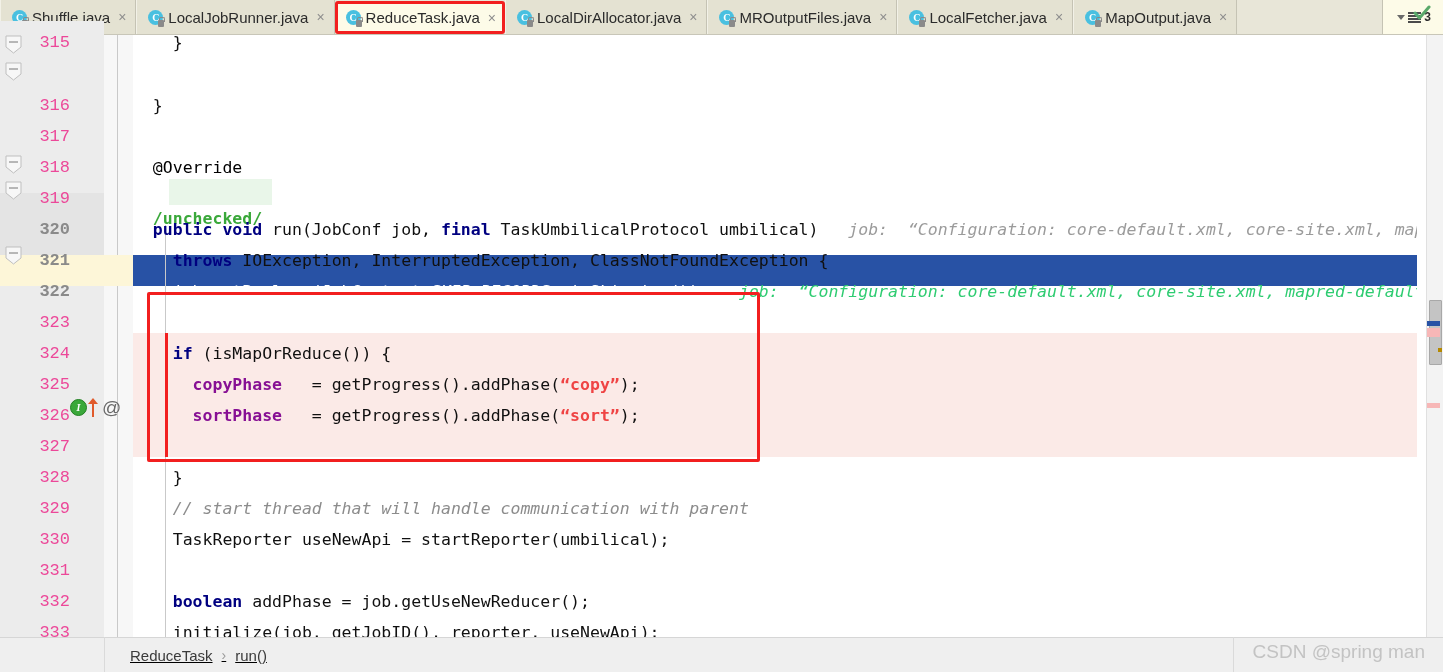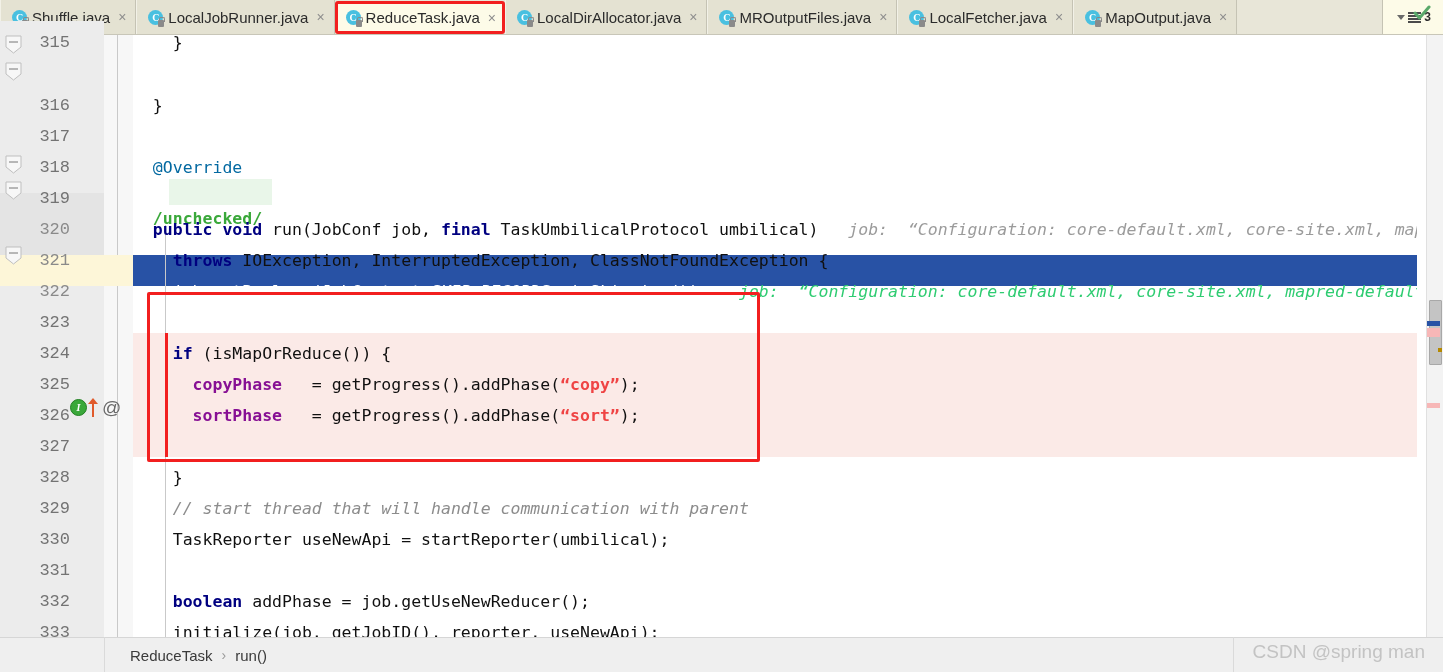--- a/index.html
+++ b/index.html
@@ -109,37 +109,37 @@
     background: #c9c9c9;
   }
 
   .row {
     position: absolute; left: 0; width: 1443px; height: 31px;
   }
   .ln {
     position: absolute; left: 0; width: 70px; height: 31px;
     text-align: right;
     font-family: "Liberation Mono", monospace;
-    font-size: 17px; color: #737373;
+    font-size: 17px; color: #ec4899;
     line-height: 31px;
   }
-  .ln.cur { color: #8a8a8a; }
+  .ln.cur { color: #8a8a8a; font-weight: bold; }
 
   .code {
     position: absolute; left: 133px; height: 31px;
     line-height: 31px;
     font-family: "DejaVu Sans Mono", monospace;
     font-size: 16.5px;
     color: #101010;
     white-space: pre;
   }
   .rowbg { position: absolute; left: 0; height: 31px; }
 
   .kw   { color: #000080; font-weight: bold; }
-  .anno { color: #0369a1; }
+  .anno { color: #000000; }
   .fld  { color: #871094; font-weight: bold; }
   .str  { color: #ef4444; font-weight: bold; }
   .cmt  { color: #8c8c8c; font-style: italic; }
   .hint { color: #9b9b9b; font-style: italic; }
   .hint-sel { color: #2ecc71; font-style: italic; }
 
   
   .bp {
     position: absolute; left: 71px; width: 22px; height: 22px;
     border-radius: 50%;
@@ -220,21 +220,21 @@
     background: #ffffff;
   }
   .hscroll-thumb {
     position: absolute; left: 0px; top: 2px; width: 437px; height: 11px;
     background: #e3e3e3; border-radius: 1px;
   }
   .breadcrumb {
     position: absolute; left: 0; bottom: 0; width: 1443px; height: 35px;
     background: #efefef;
     border-top: 1px solid #d6d6d6;
-    display: flex; align-items: center;
+    display: flex; align-items: center; text-decoration: underline;
   }
   .bc-inner { display: flex; align-items: center; gap: 9px; margin-left: 130px; }
   .bc-item { font-size: 15px; color: #3a3a3a; }
   .bc-sep { font-size: 14px; color: #9a9a9a; }
   .watermark {
     position: absolute; right: 18px; bottom: 9px;
     font-size: 19px; color: #c3c3c3;
     font-family: "Liberation Sans", sans-serif;
   }
   .bc-div { position: absolute; bottom: 0; width: 1px; height: 35px; background: #dadada; }

